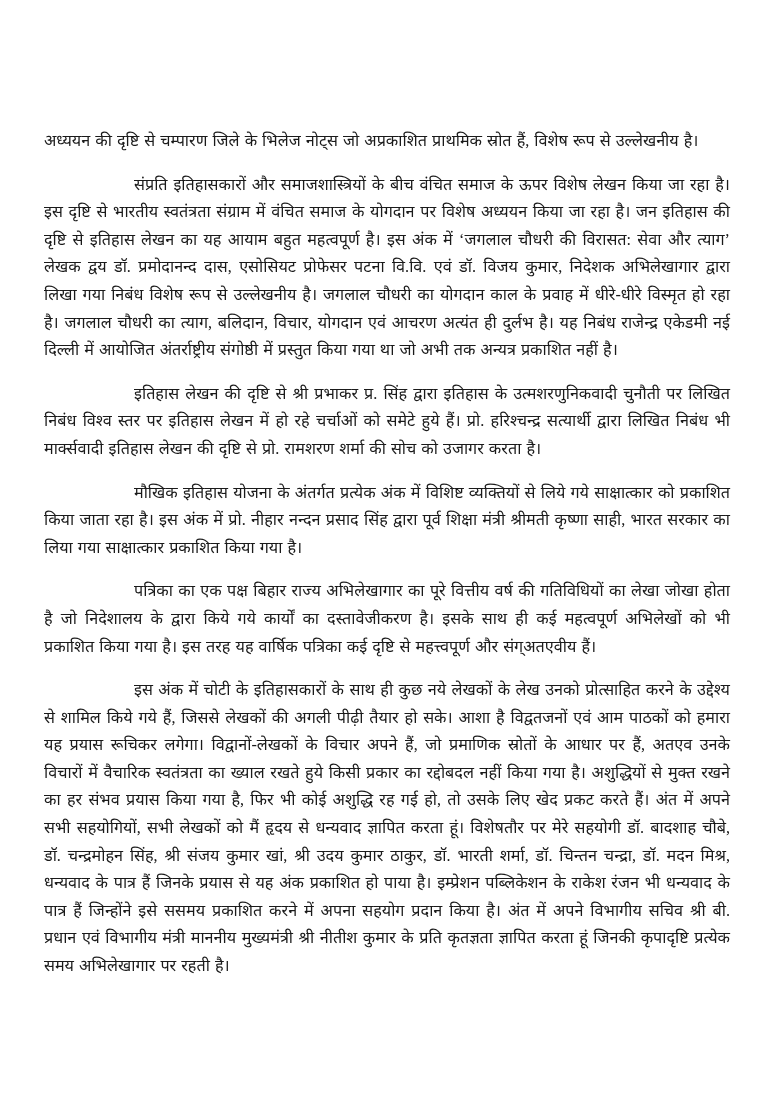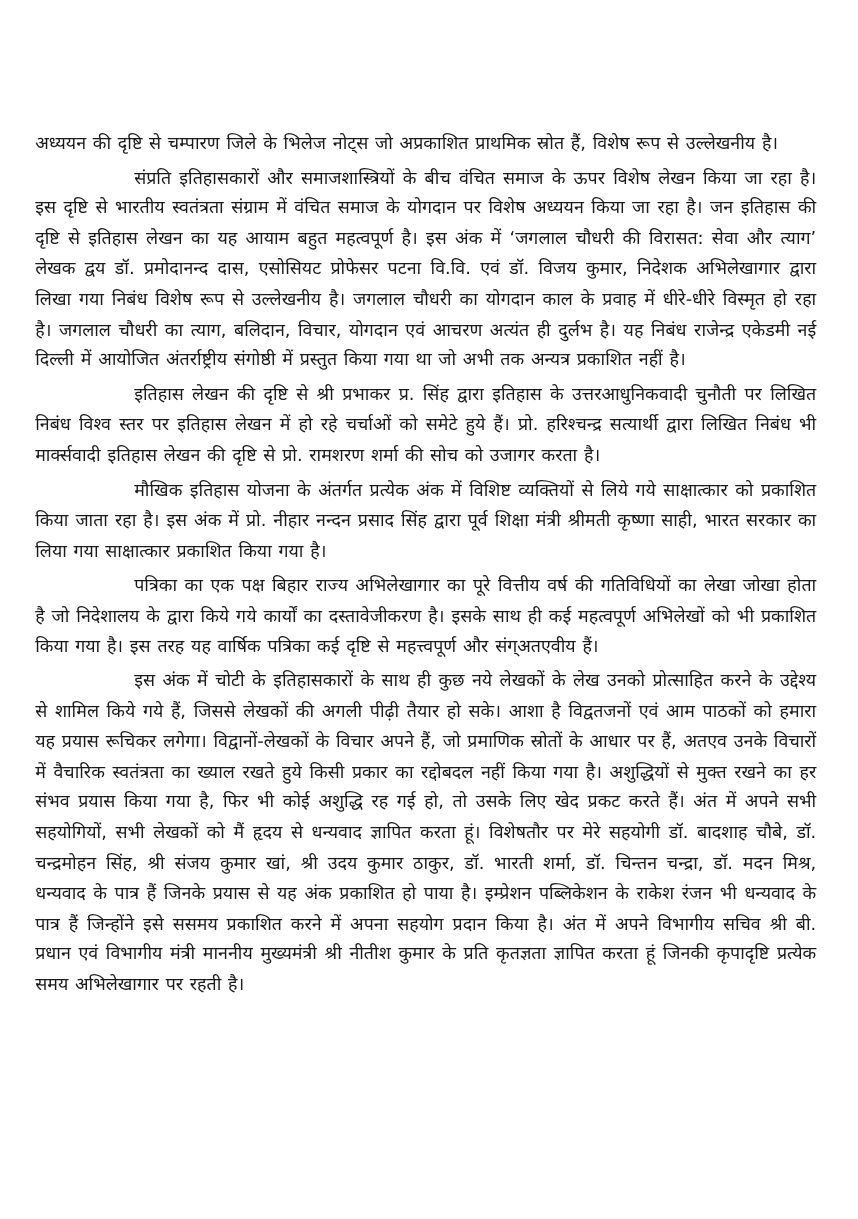--- a/index.html
+++ b/index.html
@@ -19,31 +19,32 @@
     top: 112px;
     width: 718px;
     color: #1a1a1a;
     font-family: "DejaVu Sans", sans-serif;
     font-size: 16.2px;
     line-height: 27.6px;
     text-align: justify;
     word-spacing: 1px;
   }
   .para {
-    margin: 4px;
+    margin: 16px;
     padding: 0;
     text-indent: 0;
+    font-family: Liberation Serif, serif;
   }
   .para.indent {
     text-indent: 90px;
   }
 </style>
 </head>
 <body>
 
 <div class="page">
   <p class="para">अध्ययन की दृष्टि से चम्पारण जिले के भिलेज नोट्स जो अप्रकाशित प्राथमिक स्रोत हैं, विशेष रूप से उल्लेखनीय है।</p>
   <p class="para indent">संप्रति इतिहासकारों और समाजशास्त्रियों के बीच वंचित समाज के ऊपर विशेष लेखन किया जा रहा है। इस दृष्टि से भारतीय स्वतंत्रता संग्राम में वंचित समाज के योगदान पर विशेष अध्ययन किया जा रहा है। जन इतिहास की दृष्टि से इतिहास लेखन का यह आयाम बहुत महत्वपूर्ण है। इस अंक में ‘जगलाल चौधरी की विरासत: सेवा और त्याग’ लेखक द्वय डॉ. प्रमोदानन्द दास, एसोसियट प्रोफेसर पटना वि.वि. एवं डॉ. विजय कुमार, निदेशक अभिलेखागार द्वारा लिखा गया निबंध विशेष रूप से उल्लेखनीय है। जगलाल चौधरी का योगदान काल के प्रवाह में धीरे-धीरे विस्मृत हो रहा है। जगलाल चौधरी का त्याग, बलिदान, विचार, योगदान एवं आचरण अत्यंत ही दुर्लभ है। यह निबंध राजेन्द्र एकेडमी नई दिल्ली में आयोजित अंतर्राष्ट्रीय संगोष्ठी में प्रस्तुत किया गया था जो अभी तक अन्यत्र प्रकाशित नहीं है।</p>
-  <p class="para indent">इतिहास लेखन की दृष्टि से श्री प्रभाकर प्र. सिंह द्वारा इतिहास के उत्तरआधुनिकवादी चुनौती पर लिखित निबंध विश्व स्तर पर इतिहास लेखन में हो रहे चर्चाओं को समेटे हुये हैं। प्रो. हरिश्चन्द्र सत्यार्थी द्वारा लिखित निबंध भी मार्क्सवादी इतिहास लेखन की दृष्टि से प्रो. रामशरण शर्मा की सोच को उजागर करता है।</p>
+  <p class="para indent">इतिहास लेखन की दृष्टि से श्री प्रभाकर प्र. सिंह द्वारा इतिहास के उत्मशरणुनिकवादी चुनौती पर लिखित निबंध विश्व स्तर पर इतिहास लेखन में हो रहे चर्चाओं को समेटे हुये हैं। प्रो. हरिश्चन्द्र सत्यार्थी द्वारा लिखित निबंध भी मार्क्सवादी इतिहास लेखन की दृष्टि से प्रो. रामशरण शर्मा की सोच को उजागर करता है।</p>
   <p class="para indent">मौखिक इतिहास योजना के अंतर्गत प्रत्येक अंक में विशिष्ट व्यक्तियों से लिये गये साक्षात्कार को प्रकाशित किया जाता रहा है। इस अंक में प्रो. नीहार नन्दन प्रसाद सिंह द्वारा पूर्व शिक्षा मंत्री श्रीमती कृष्णा साही, भारत सरकार का लिया गया साक्षात्कार प्रकाशित किया गया है।</p>
   <p class="para indent">पत्रिका का एक पक्ष बिहार राज्य अभिलेखागार का पूरे वित्तीय वर्ष की गतिविधियों का लेखा जोखा होता है जो निदेशालय के द्वारा किये गये कार्यों का दस्तावेजीकरण है। इसके साथ ही कई महत्वपूर्ण अभिलेखों को भी प्रकाशित किया गया है। इस तरह यह वार्षिक पत्रिका कई दृष्टि से महत्त्वपूर्ण और संग्अतएवीय हैं।</p>
   <p class="para indent">इस अंक में चोटी के इतिहासकारों के साथ ही कुछ नये लेखकों के लेख उनको प्रोत्साहित करने के उद्देश्य से शामिल किये गये हैं, जिससे लेखकों की अगली पीढ़ी तैयार हो सके। आशा है विद्वतजनों एवं आम पाठकों को हमारा यह प्रयास रूचिकर लगेगा। विद्वानों-लेखकों के विचार अपने हैं, जो प्रमाणिक स्रोतों के आधार पर हैं, अतएव उनके विचारों में वैचारिक स्वतंत्रता का ख्याल रखते हुये किसी प्रकार का रद्दोबदल नहीं किया गया है। अशुद्धियों से मुक्त रखने का हर संभव प्रयास किया गया है, फिर भी कोई अशुद्धि रह गई हो, तो उसके लिए खेद प्रकट करते हैं। अंत में अपने सभी सहयोगियों, सभी लेखकों को मैं हृदय से धन्यवाद ज्ञापित करता हूं। विशेषतौर पर मेरे सहयोगी डॉ. बादशाह चौबे, डॉ. चन्द्रमोहन सिंह, श्री संजय कुमार खां, श्री उदय कुमार ठाकुर, डॉ. भारती शर्मा, डॉ. चिन्तन चन्द्रा, डॉ. मदन मिश्र, धन्यवाद के पात्र हैं जिनके प्रयास से यह अंक प्रकाशित हो पाया है। इम्प्रेशन पब्लिकेशन के राकेश रंजन भी धन्यवाद के पात्र हैं जिन्होंने इसे ससमय प्रकाशित करने में अपना सहयोग प्रदान किया है। अंत में अपने विभागीय सचिव श्री बी. प्रधान एवं विभागीय मंत्री माननीय मुख्यमंत्री श्री नीतीश कुमार के प्रति कृतज्ञता ज्ञापित करता हूं जिनकी कृपादृष्टि प्रत्येक समय अभिलेखागार पर रहती है।</p>
 </div>
 
 </body></html>

